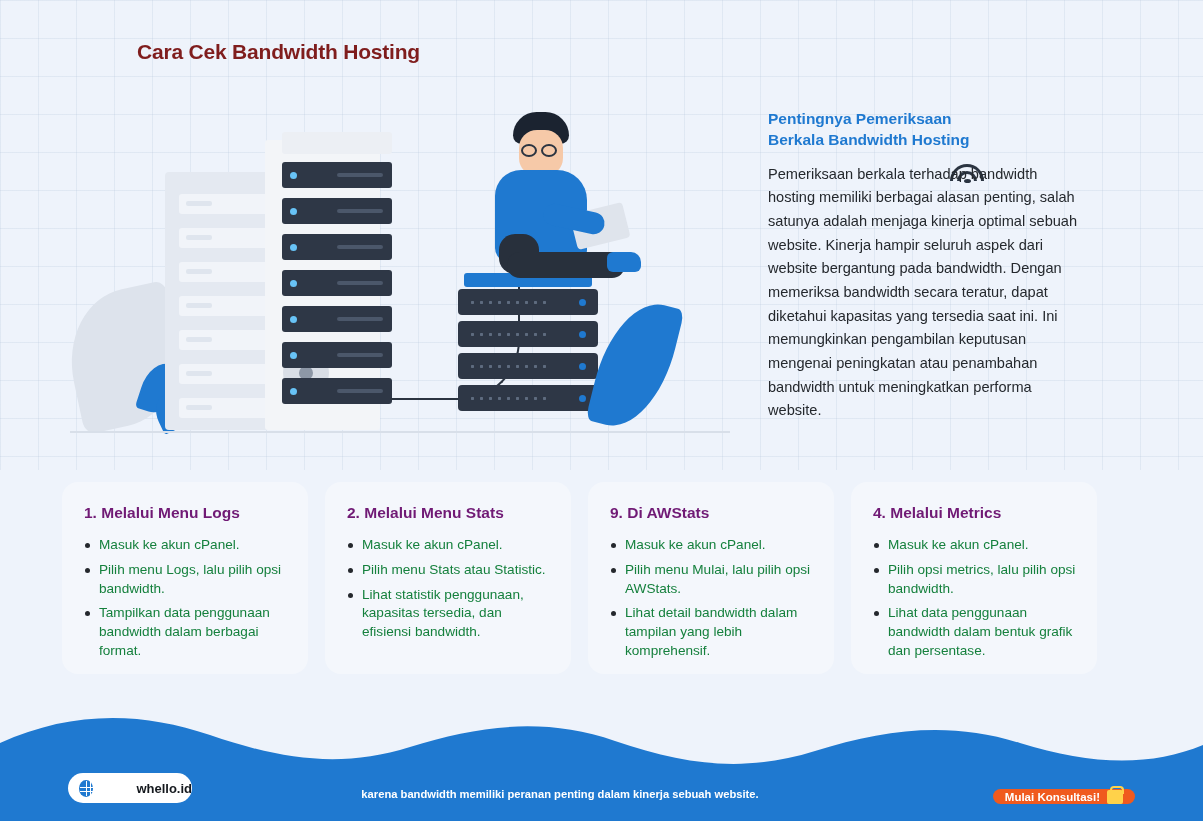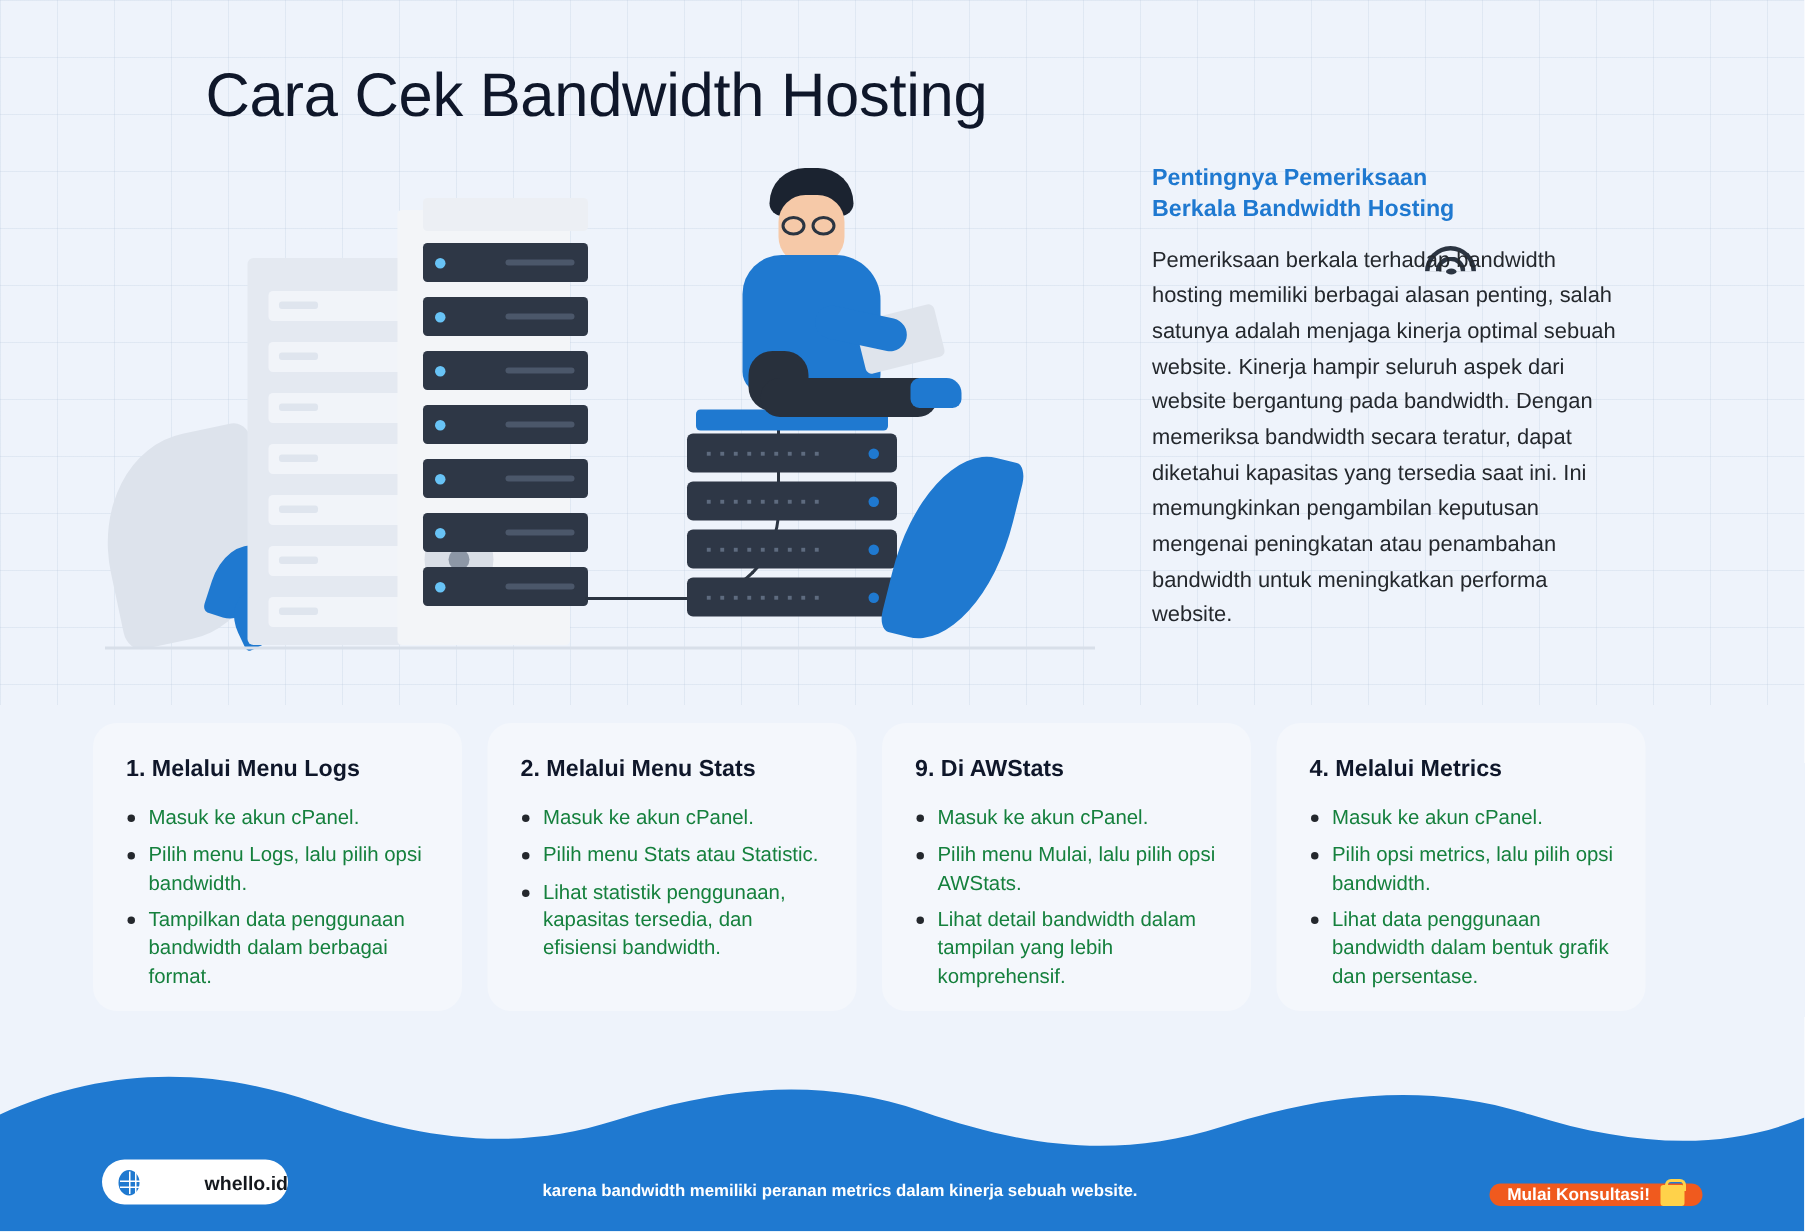--- a/index.html
+++ b/index.html
@@ -22,23 +22,23 @@
     background-image:
       linear-gradient(to right, rgba(190,205,225,0.30) 1px, transparent 1px),
       linear-gradient(to bottom, rgba(190,205,225,0.30) 1px, transparent 1px);
     background-size: 38px 38px;
     pointer-events: none;
   }
   
   .title {
     position: absolute;
     left: 137px; top: 40px;
-    font-size: 41px;
-    font-weight: normal;
-    color: #0f172a;
+    font-size: 21px;
+    font-weight: bold;
+    color: #7f1d1d;
     letter-spacing: -0.2px;
   }
   
   .side-block { position: absolute; left: 768px; top: 108px; width: 320px; }
   .side-head {
     color: #1f79d0;
     font-size: 15.5px;
     font-weight: bold;
     line-height: 1.38;
     margin-bottom: 12px;
@@ -145,21 +145,21 @@
   .cable { position: absolute; left: 330px; top: 165px; width: 130px; height: 135px; border: 2px solid #2b3441; border-left: none; border-top: none; border-radius: 0 0 60px 0; }
   
   .cards { position: absolute; left: 62px; top: 482px; width: 1080px; height: 192px; display: flex; gap: 17px; }
   .card {
     width: 246px;
     background: #f4f7fc;
     border-radius: 16px;
     padding: 22px 20px 18px 22px;
   }
   .card h3 {
-    color: #0f172a;
+    color: #701a75;
     font-size: 15.5px;
     font-weight: bold;
     margin-bottom: 14px;
   }
   .card ul { list-style: none; }
   .card li {
     position: relative;
     padding-left: 15px;
     font-size: 13.6px;
     line-height: 1.38;
@@ -389,21 +389,21 @@
       <path d="M0,42 C70,10 140,10 210,34 C280,58 340,68 410,46 C480,24 545,16 615,40 C685,64 745,72 815,50 C885,28 950,20 1020,42 C1090,64 1150,66 1203,44 L1203,120 L0,120 Z" fill="#1f79d0"></path>
     </svg>
   </div>
 
   <div class="footer-inner">
     <div class="logo-pill">
       <div class="globe"></div>
       <span>whello.id</span>
     </div>
     <div class="foot-text">
-      <div>karena bandwidth memiliki peranan metrics dalam kinerja sebuah website.</div>
+      <div>karena bandwidth memiliki peranan penting dalam kinerja sebuah website.</div>
     </div>
     <div class="cta">
       <span>Mulai Konsultasi!</span>
       <div class="cart"></div>
     </div>
   </div>
 
 </div>
 
 </body></html>

